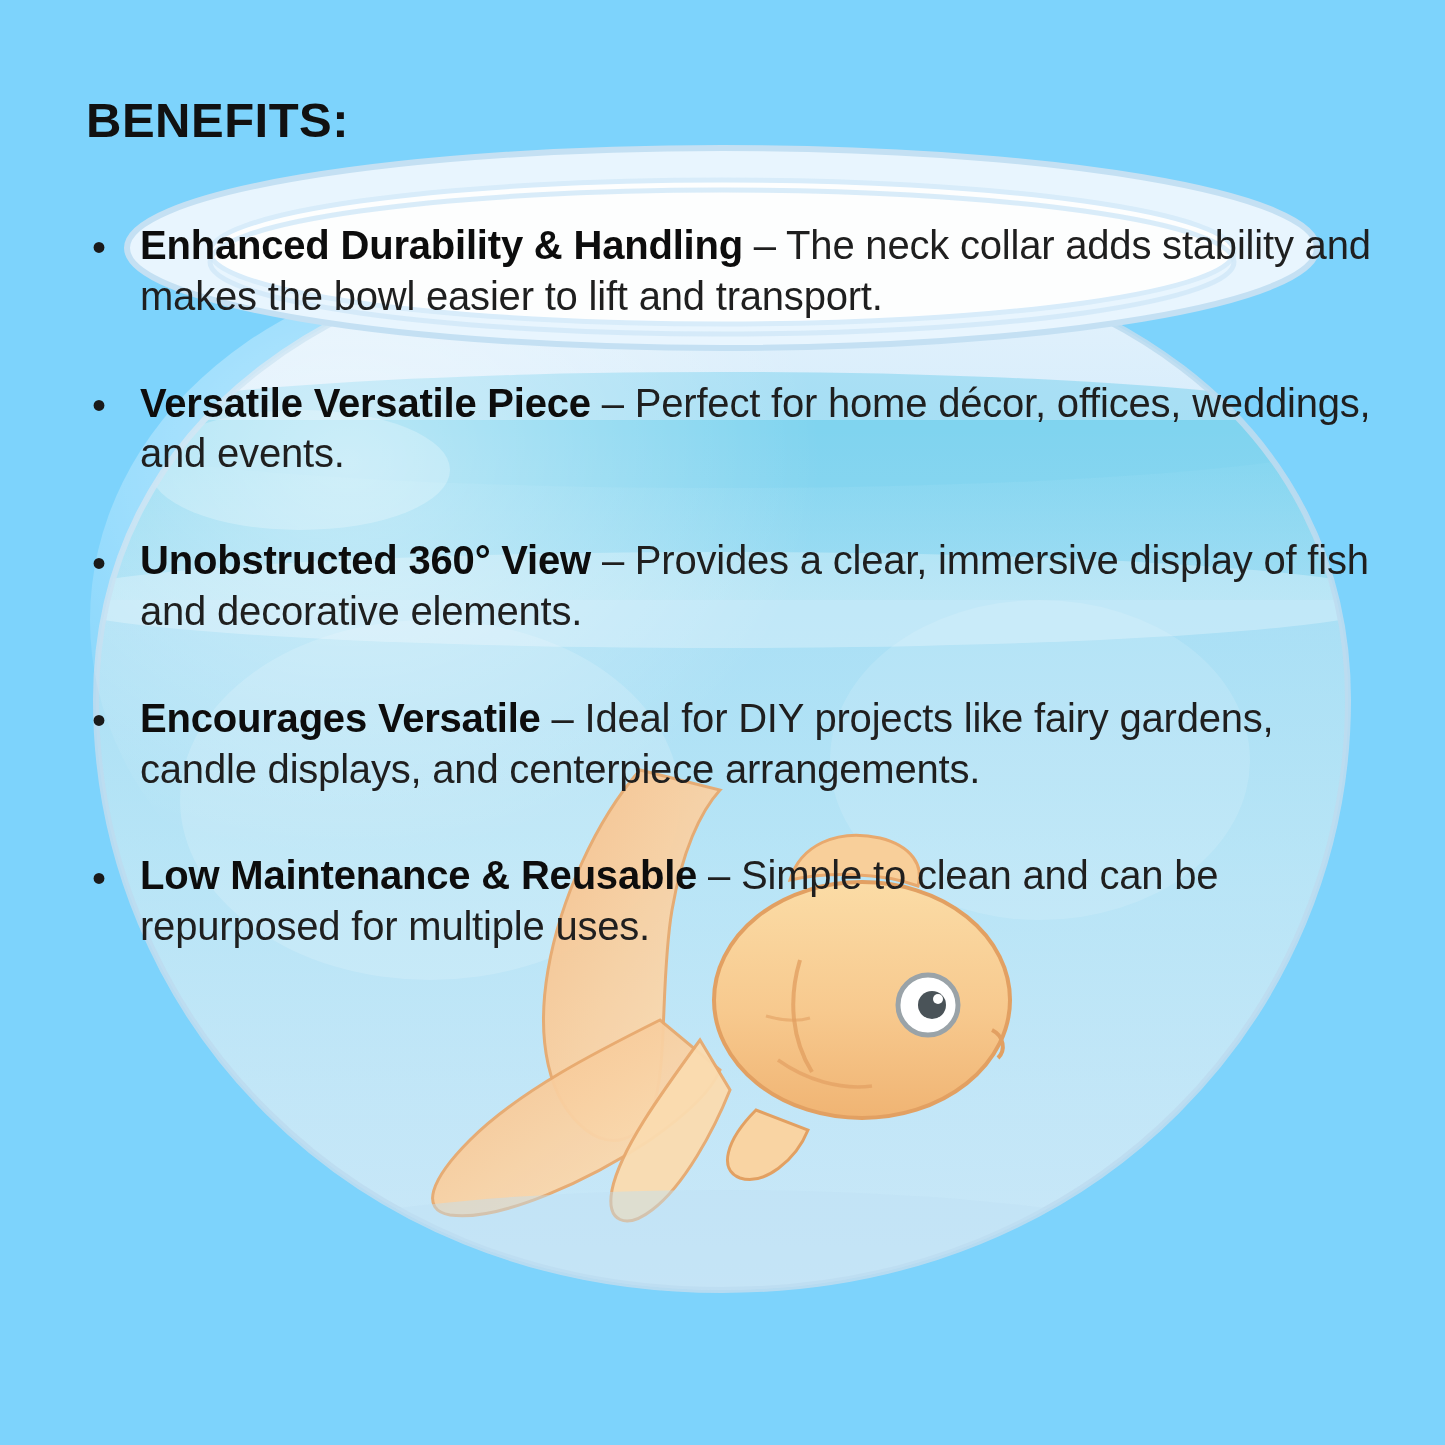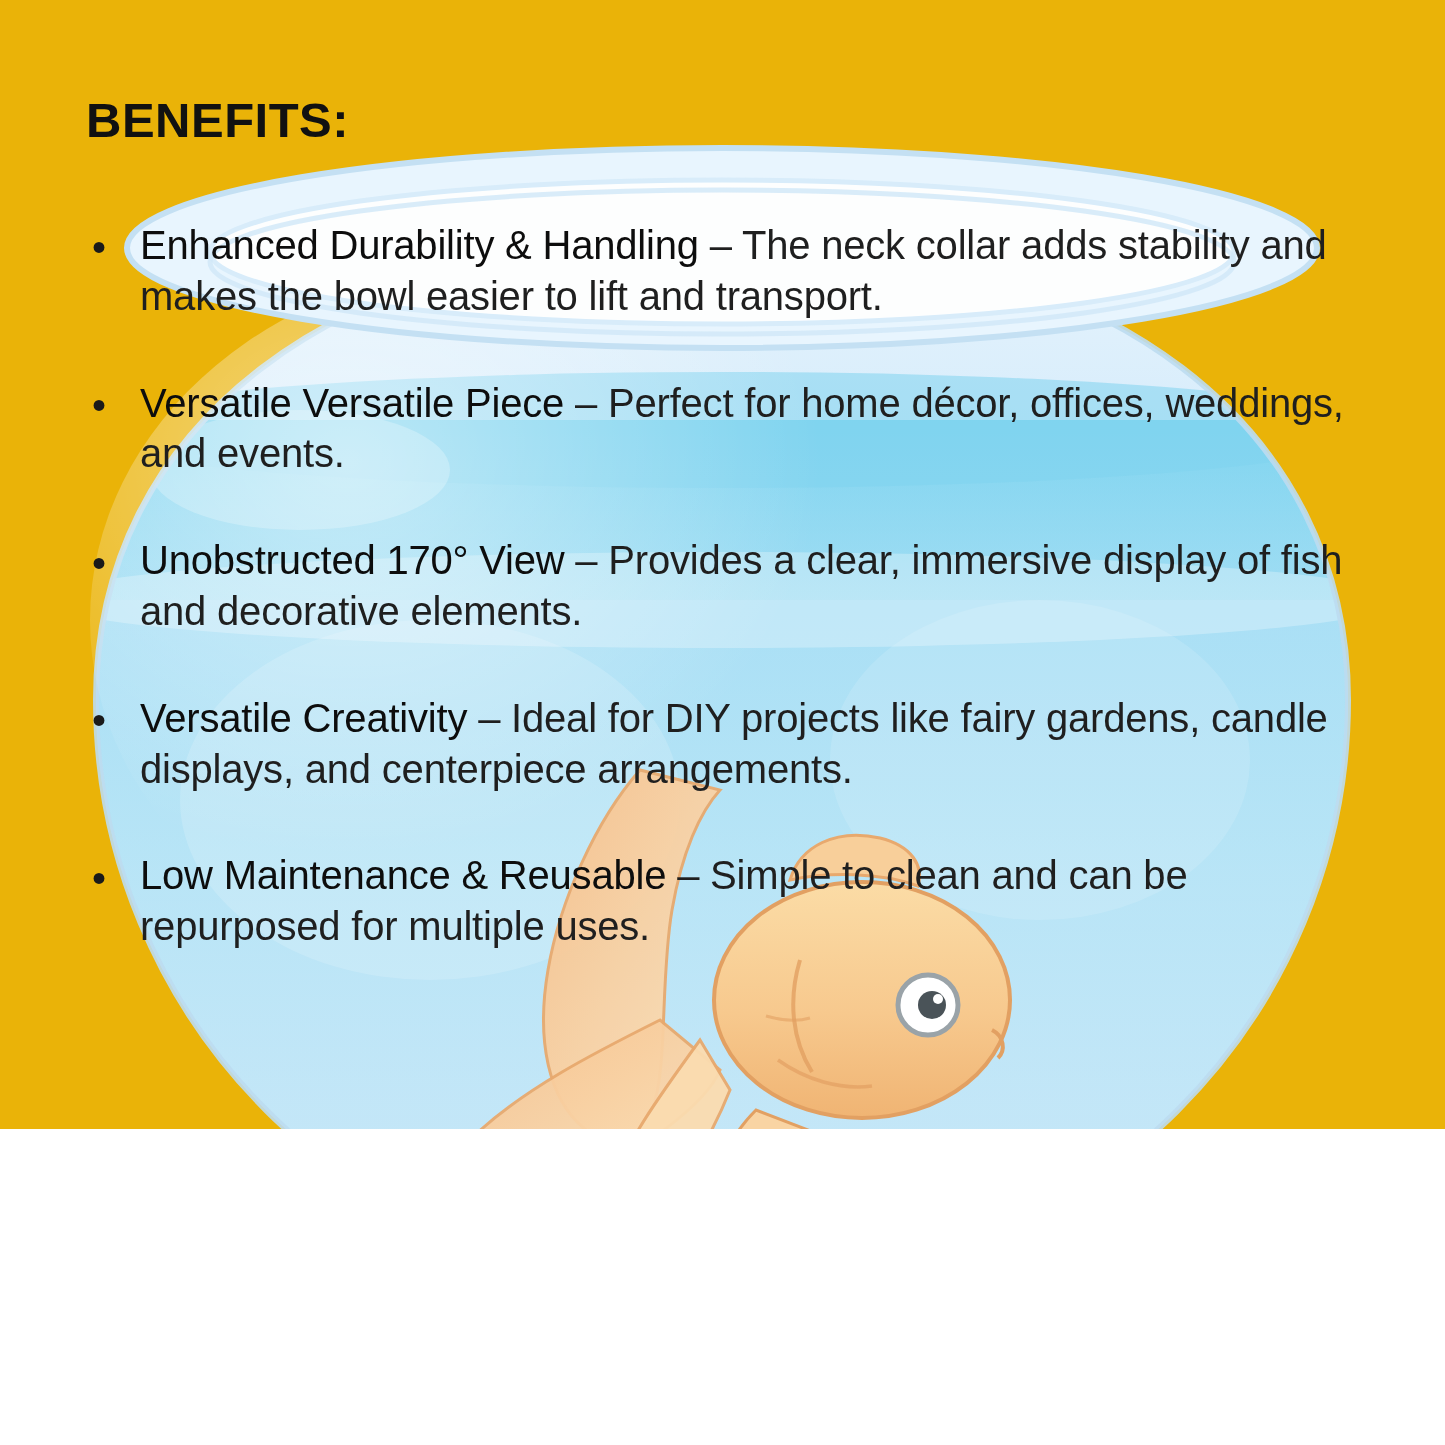--- a/index.html
+++ b/index.html
@@ -6,22 +6,22 @@
     margin: 0;
     padding: 0;
     background: #ffffff;
   }
   body {
     font-family: "Liberation Sans", sans-serif;
   }
   #page {
     position: relative;
     width: 1445px;
-    height: 1129px;
-    background: #eab308;
+    height: 1445px;
+    background: #7dd3fc;
     overflow: hidden;
   }
 
   
   #artwork {
     position: absolute;
     inset: 0;
     z-index: 0;
     pointer-events: none;
   }
@@ -62,21 +62,21 @@
   ul.benefits li .bullet {
     position: absolute;
     left: 14px;
     top: 0.06em;
     font-size: 40px;
     line-height: 1.27;
     color: #1a1a1a;
   }
 
   ul.benefits li .lead {
-    font-weight: normal;
+    font-weight: bold;
     color: #0d0d0d;
     margin-top: 12px;
   }
   ul.benefits li .rest {
     font-weight: normal;
     color: #1f1f1f;
   }
 </style>
 </head>
 <body>
@@ -207,25 +207,25 @@
       <li>
         <span class="bullet">•</span>
         <span class="lead">Enhanced Durability &amp; Handling</span><span class="rest"> – The neck collar adds stability and makes the bowl easier to lift and transport.</span>
       </li>
       <li>
         <span class="bullet">•</span>
         <span class="lead">Versatile Versatile Piece</span><span class="rest"> – Perfect for home décor, offices, weddings, and events.</span>
       </li>
       <li>
         <span class="bullet">•</span>
-        <span class="lead">Unobstructed 170° View</span><span class="rest"> – Provides a clear, immersive display of fish and decorative elements.</span>
-      </li>
-      <li>
-        <span class="bullet">•</span>
-        <span class="lead">Versatile Creativity</span><span class="rest"> – Ideal for DIY projects like fairy gardens, candle displays, and centerpiece arrangements.</span>
+        <span class="lead">Unobstructed 360° View</span><span class="rest"> – Provides a clear, immersive display of fish and decorative elements.</span>
+      </li>
+      <li>
+        <span class="bullet">•</span>
+        <span class="lead">Encourages Versatile</span><span class="rest"> – Ideal for DIY projects like fairy gardens, candle displays, and centerpiece arrangements.</span>
       </li>
       <li>
         <span class="bullet">•</span>
         <span class="lead">Low Maintenance &amp; Reusable</span><span class="rest"> – Simple to clean and can be repurposed for multiple uses.</span>
       </li>
     </ul>
   </div>
 
 </div>
 

